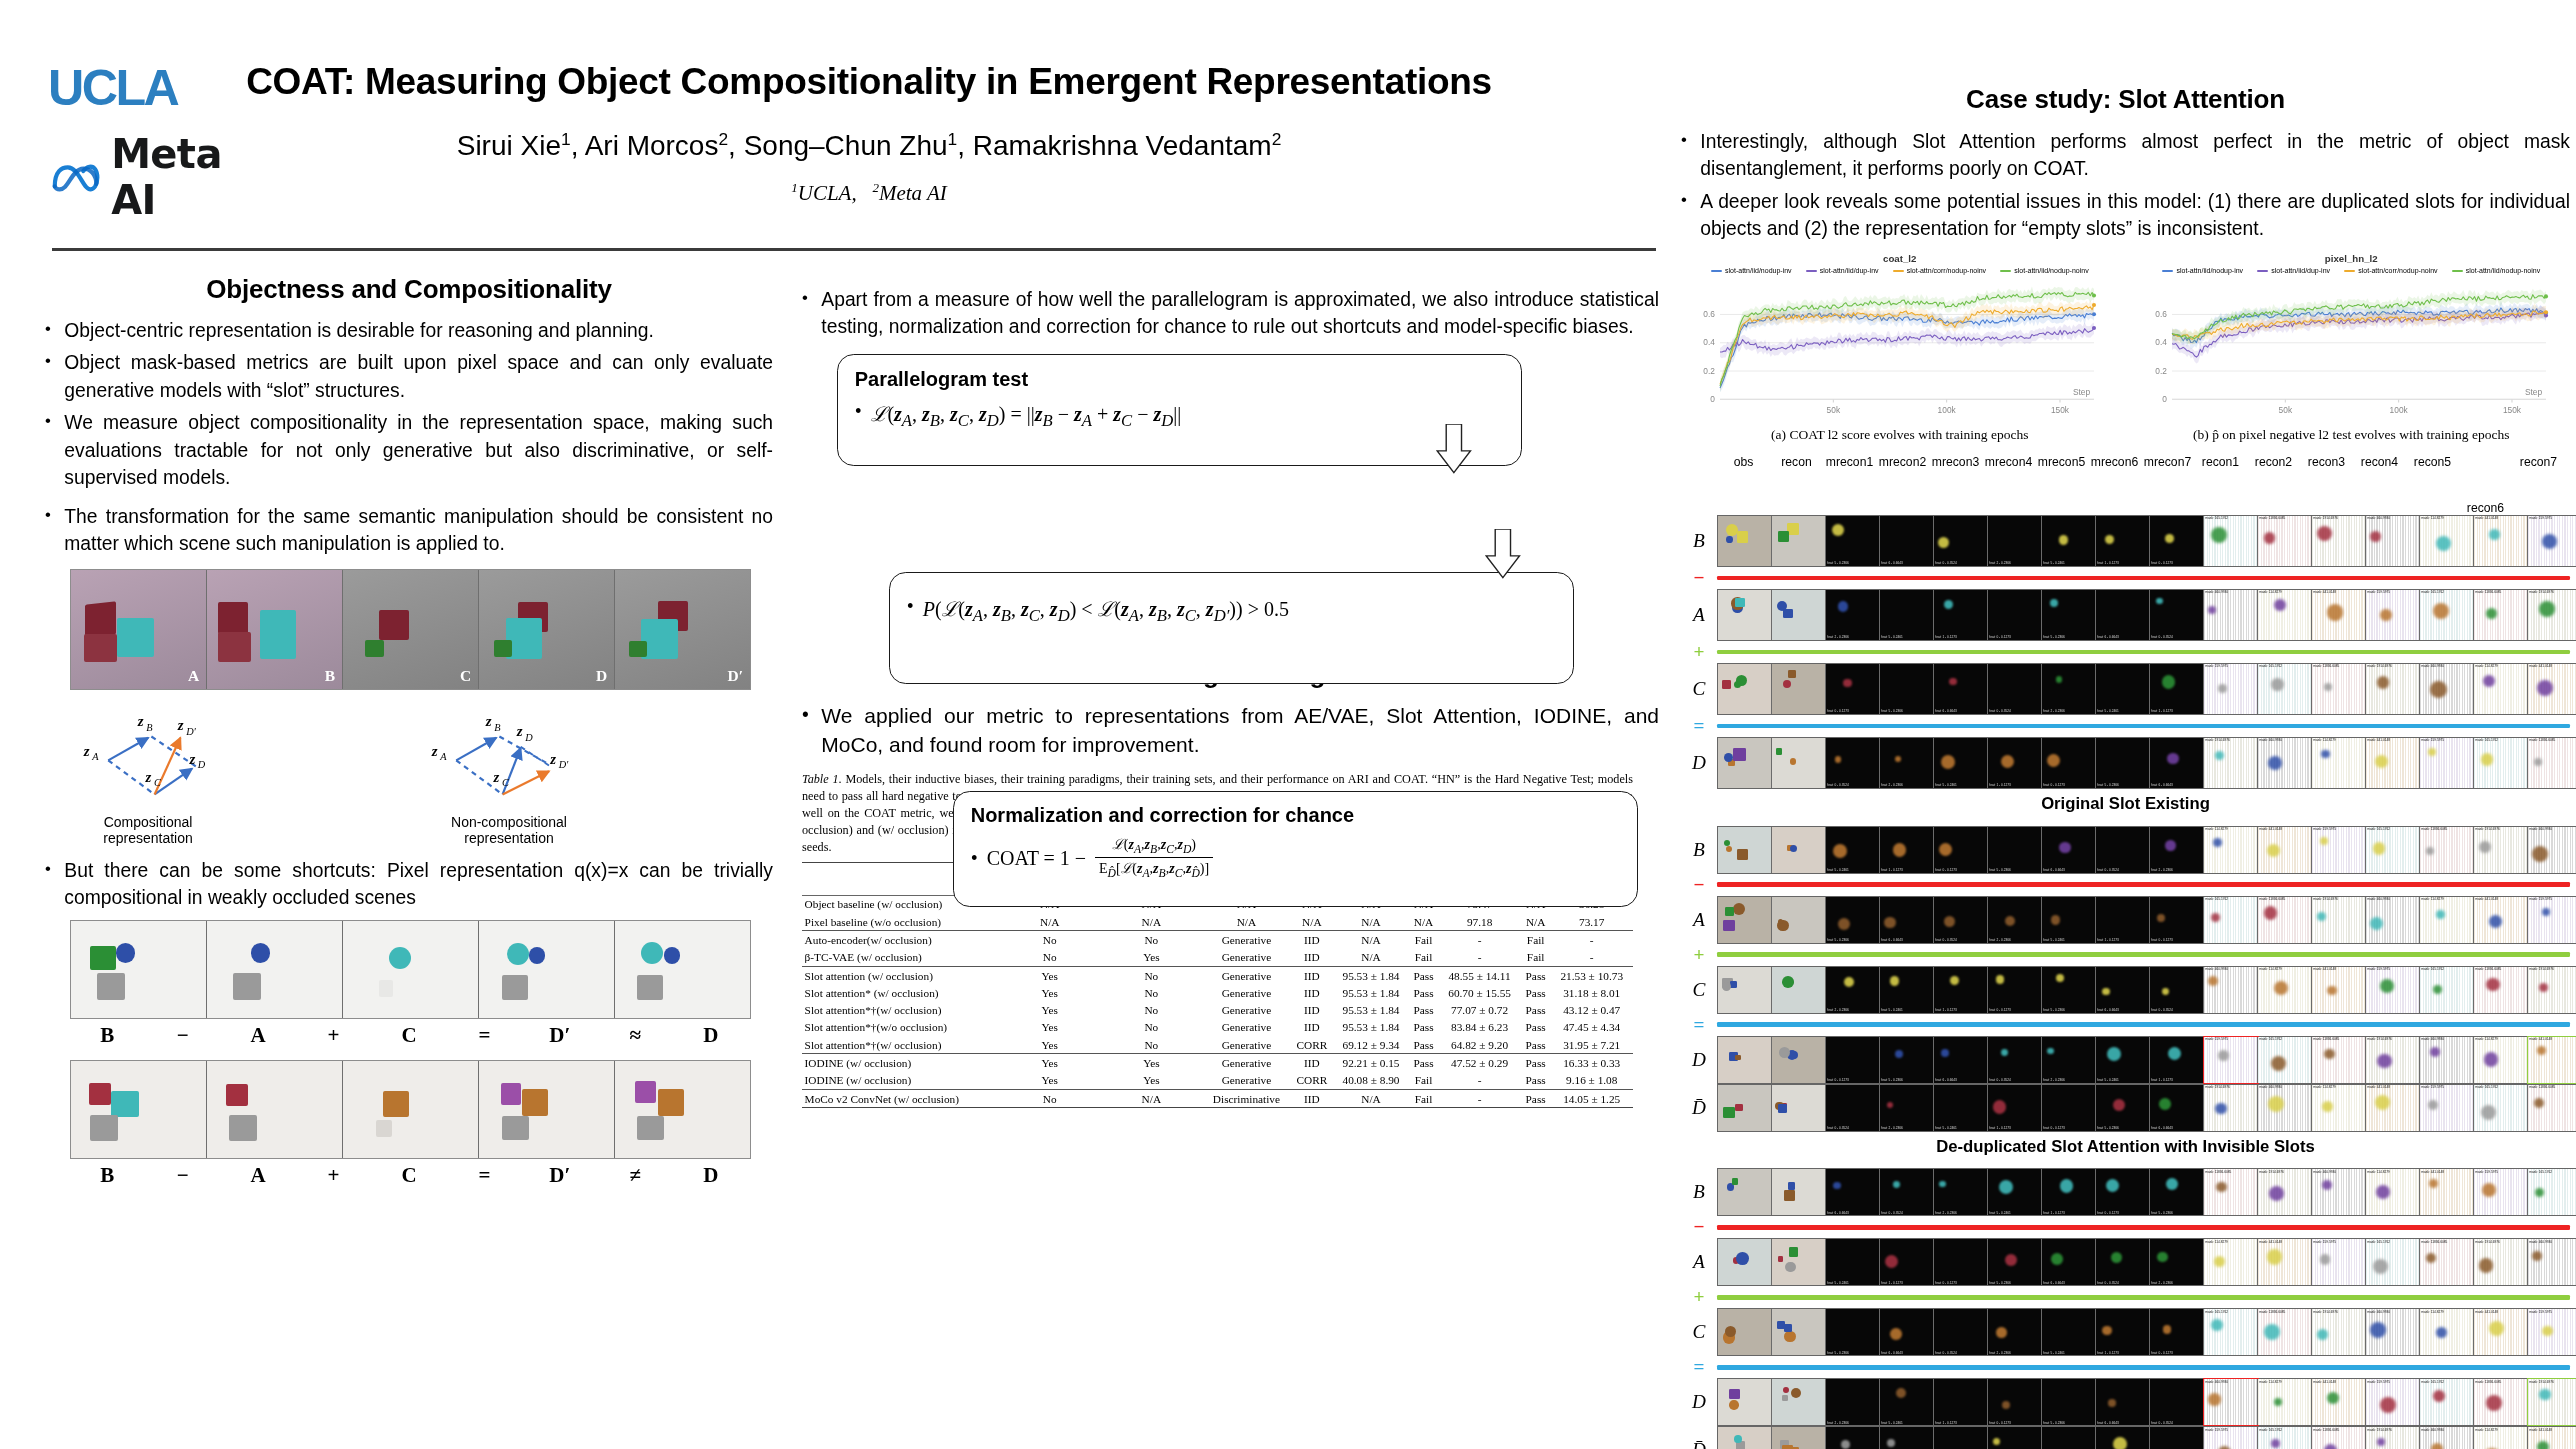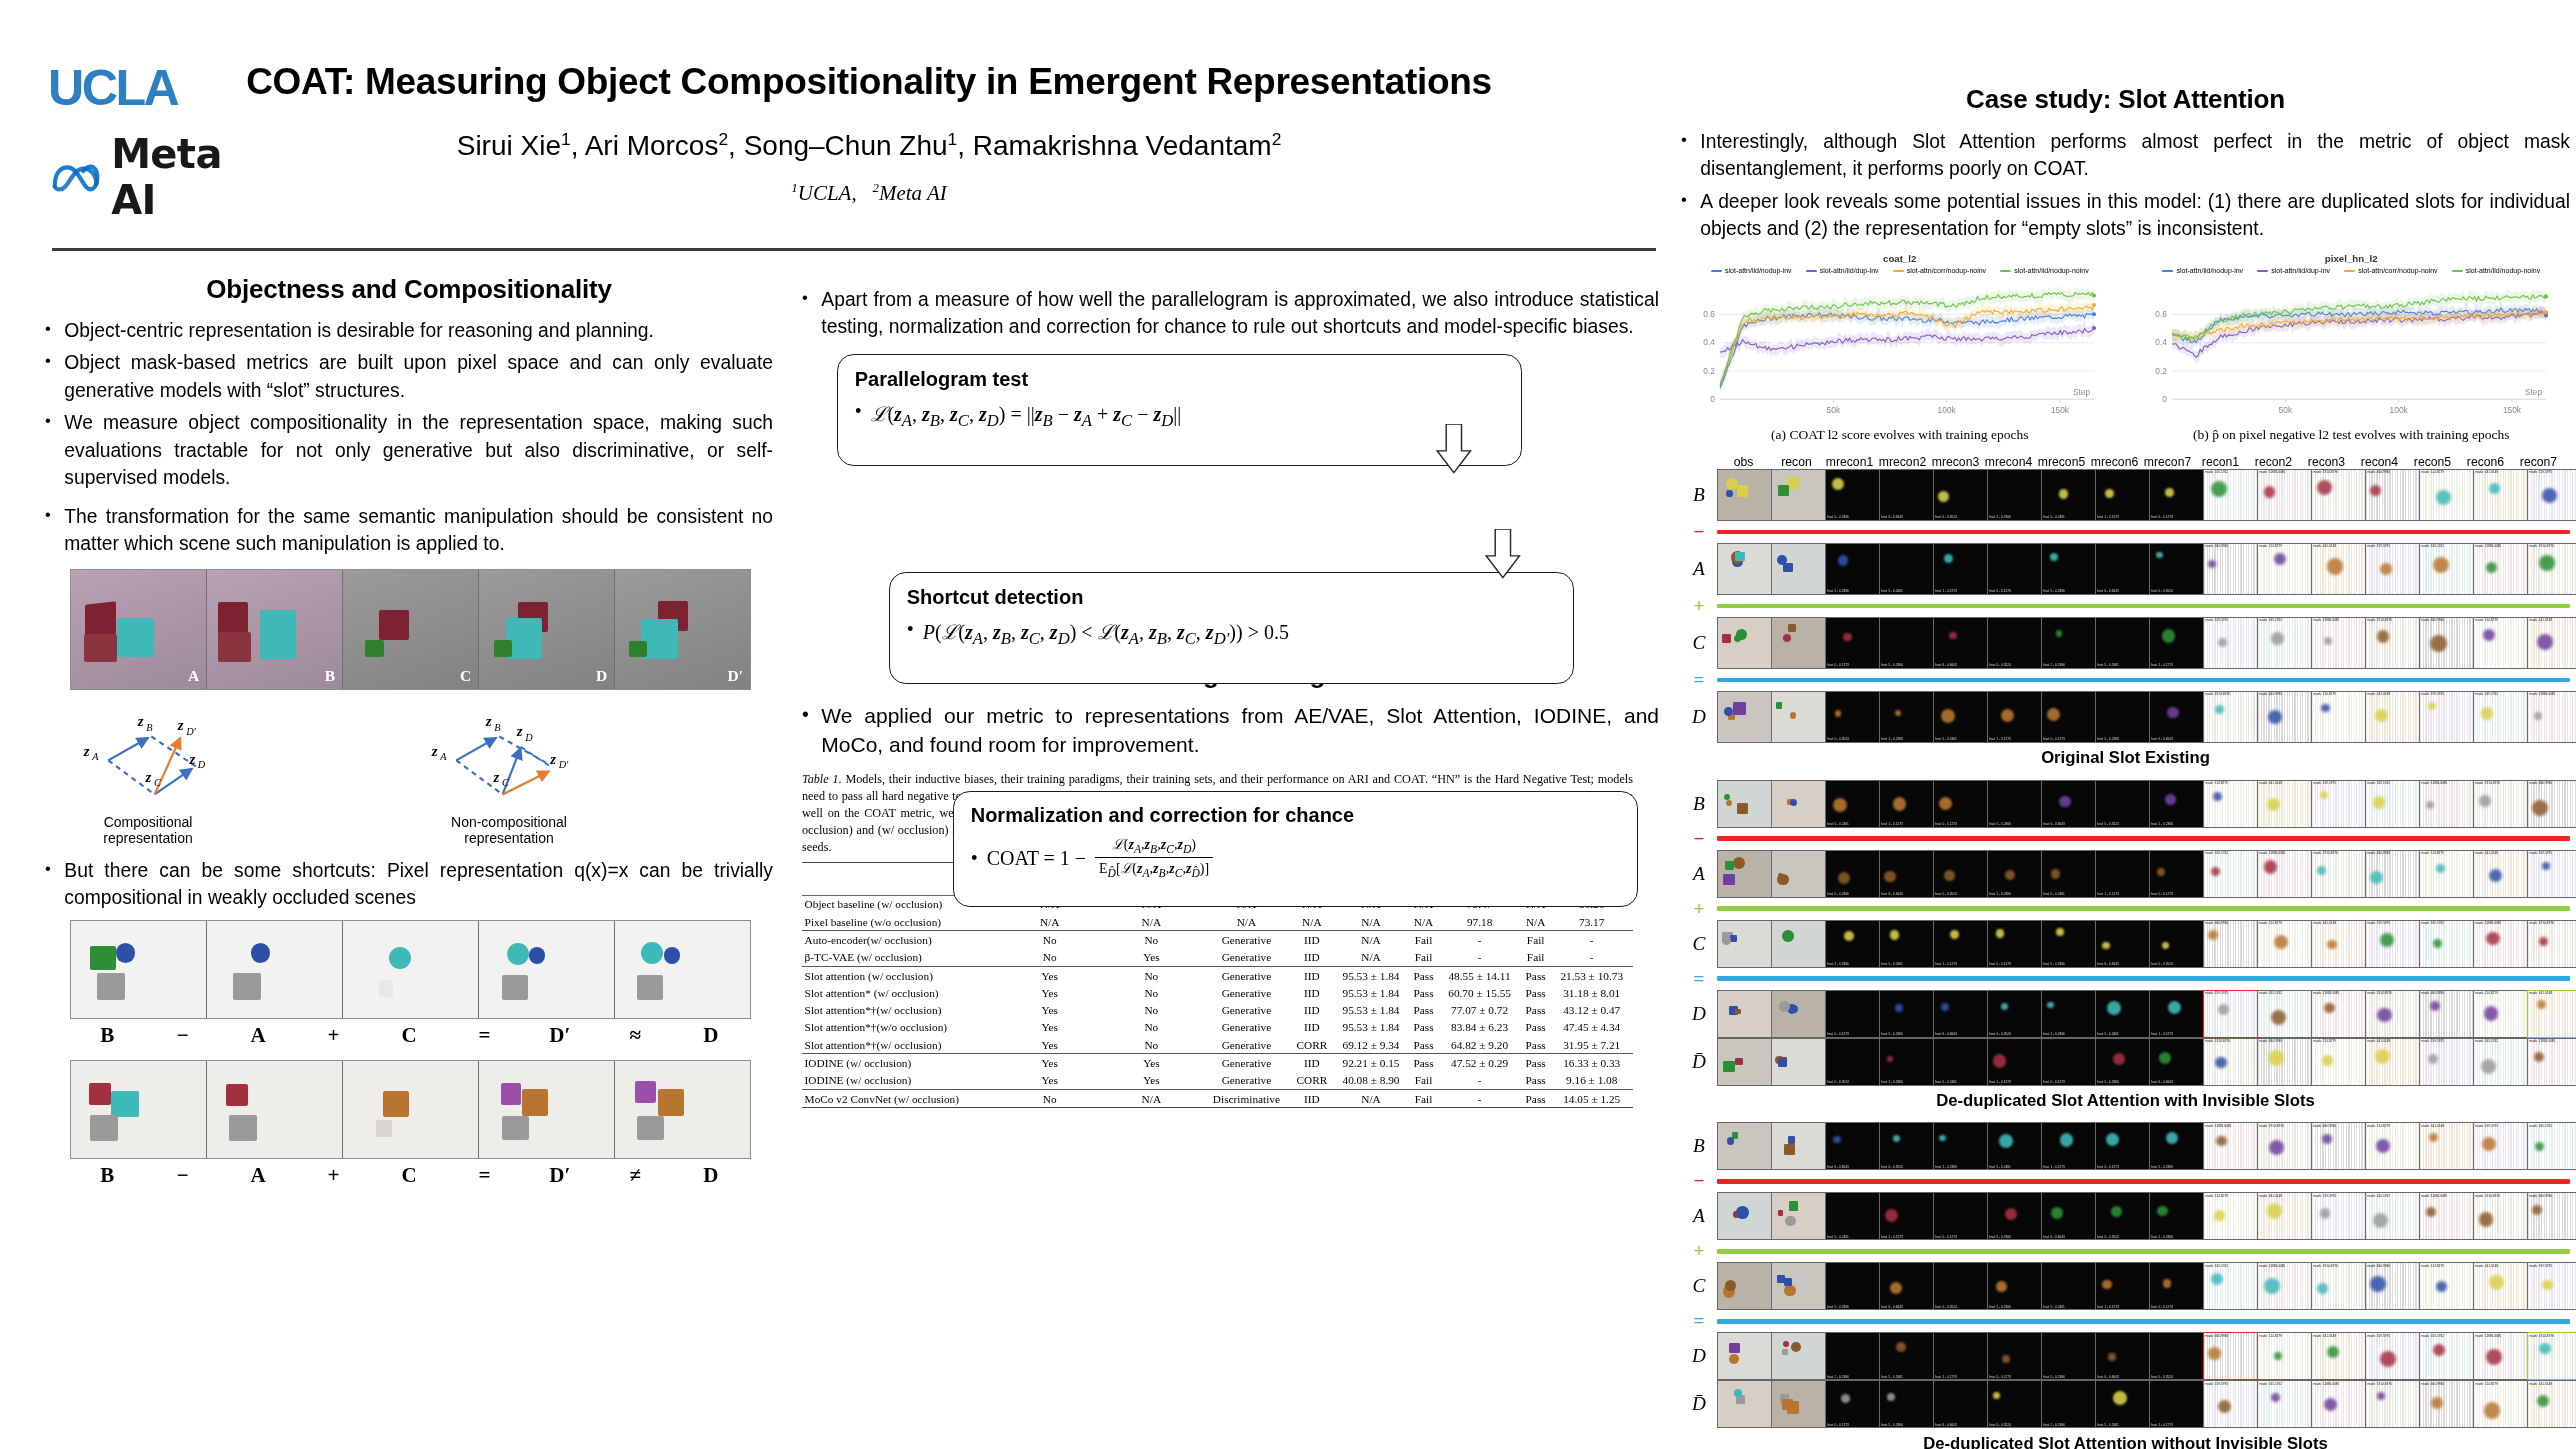--- a/index.html
+++ b/index.html
@@ -314,21 +314,20 @@
             ||<b><i>z</i></b><sub><i>B</i></sub> − <b><i>z</i></b><sub><i>A</i></sub> +
             <b><i>z</i></b><sub><i>C</i></sub> − <b><i>z</i></b><sub><i>D</i></sub>||
           </span>
         </div>
       </div>
       <svg class="arrow-down" style="left:634px;top:70px" viewBox="0 0 58 78" width="37" height="50">
         <path d="M16,0 L40,0 L40,42 L54,42 L28,76 L2,42 L16,42 Z" fill="#fff" stroke="#222" stroke-width="2.2"></path>
       </svg>
 
       <div class="flowbox abs" style="left:87px;top:106px;width:650px;height:84px;padding:13px 16.7px">
-        <div class="fb-title">Shortcut detection</div>
         <div class="fb-form">
           <span>•</span>
           <span>
             <i>P</i>(<i>ℒ</i>(<b><i>z</i></b><sub><i>A</i></sub>, <b><i>z</i></b><sub><i>B</i></sub>,
             <b><i>z</i></b><sub><i>C</i></sub>, <b><i>z</i></b><sub><i>D</i></sub>) &lt;
             <i>ℒ</i>(<b><i>z</i></b><sub><i>A</i></sub>, <b><i>z</i></b><sub><i>B</i></sub>,
             <b><i>z</i></b><sub><i>C</i></sub>, <b><i>z</i></b><sub><i>D′</i></sub>)) &gt; 0.5
           </span>
         </div>
       </div>
@@ -690,21 +689,21 @@
             <div class="colhead" style="width: 53px;">mrecon3</div>
             <div class="colhead" style="width: 53px;">mrecon4</div>
             <div class="colhead" style="width: 53px;">mrecon5</div>
             <div class="colhead" style="width: 53px;">mrecon6</div>
             <div class="colhead" style="width: 53px;">mrecon7</div>
             <div class="colhead" style="width: 53px;">recon1</div>
             <div class="colhead" style="width: 53px;">recon2</div>
             <div class="colhead" style="width: 53px;">recon3</div>
             <div class="colhead" style="width: 53px;">recon4</div>
             <div class="colhead" style="width: 53px;">recon5</div>
-            <div class="colhead" style="width: 53px;">recon6</div>
+            <div class="colhead" style="width: 53px; margin-top: 46px;">recon6</div>
             <div class="colhead" style="width: 53px;">recon7</div>
           </div>
           <div style="display: flex; align-items: center;">
             <div class="rowlab" style="width: 36px; flex: 0 0 36px;">B</div>
             <div style="display: flex; border: 0.6px solid rgb(102, 102, 102); height: 50px;">
               <div style="width: 53px; height: 50px; border-right: 0.6px solid rgb(107, 107, 107); position: relative; overflow: hidden;">
                 <div style="width: 100%; height: 100%; position: relative; overflow: hidden; background: rgb(185, 178, 166);">
                   <div style="position: absolute; left: 7.6px; top: 8.2px; width: 12px; height: 12px; background: rgb(217, 207, 74); border-radius: 50%;"></div>
                   <div style="position: absolute; left: 8px; top: 20px; width: 6.7px; height: 6.7px; background: rgb(47, 79, 168); border-radius: 50%;"></div>
                   <div style="position: absolute; left: 18.5px; top: 15px; width: 11.7px; height: 11.7px; background: rgb(217, 207, 74); border-radius: 1.3px;"></div>

